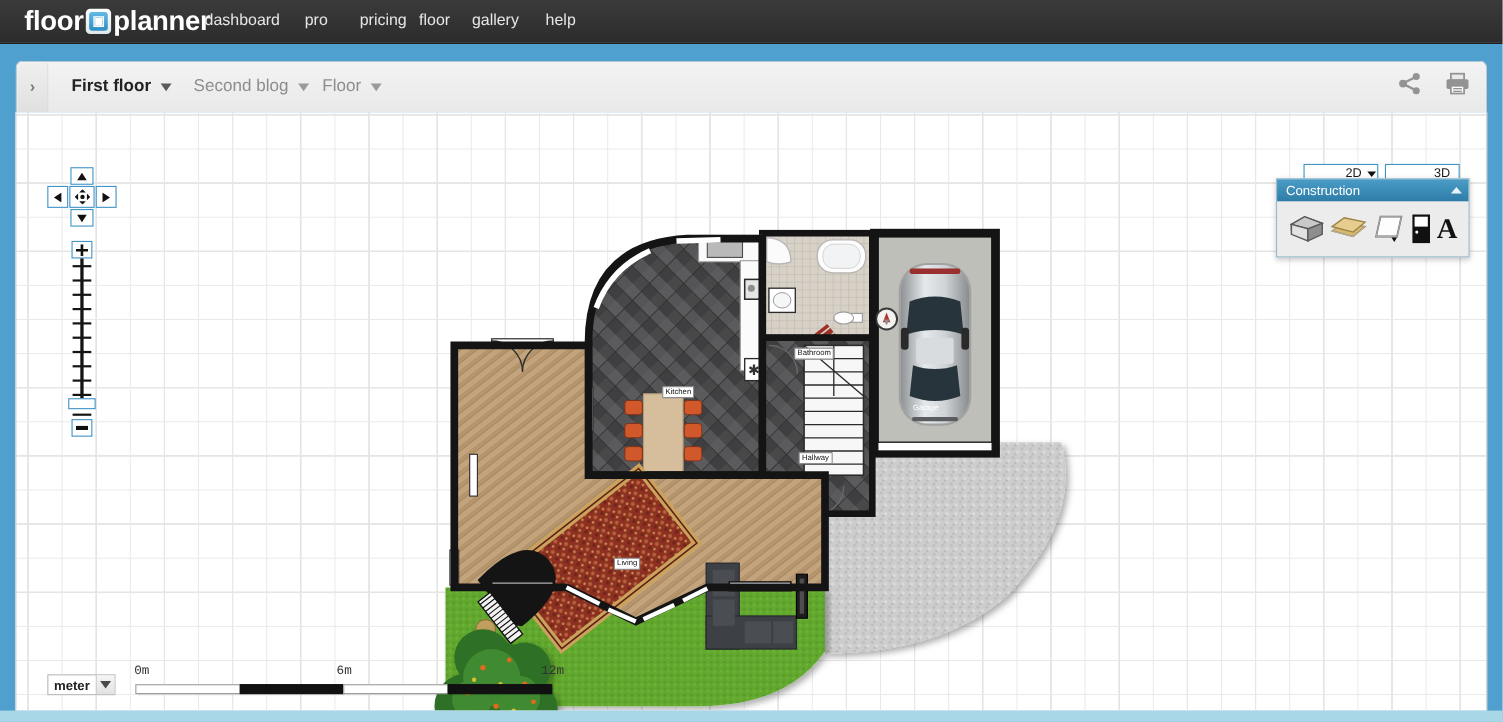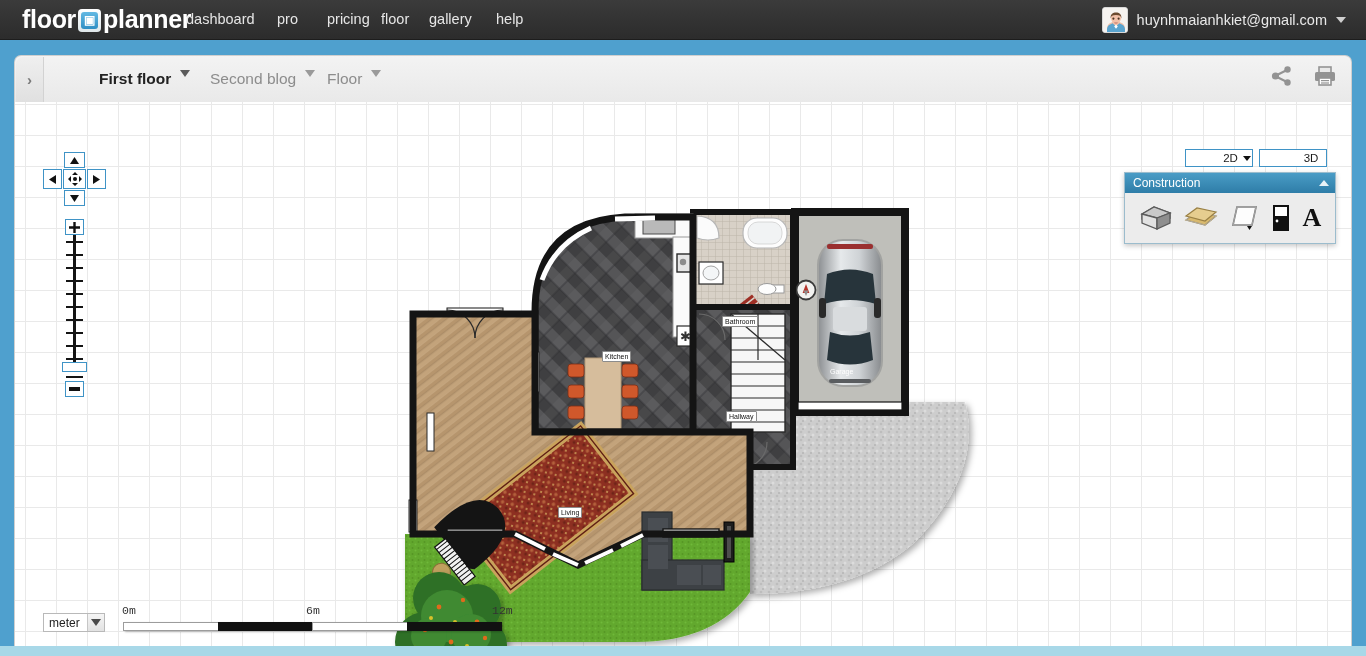--- a/index.html
+++ b/index.html
@@ -76,22 +76,22 @@
     border-radius: 7px 7px 0 0;
   }
   #panel-toggle {
     position: absolute; left: 1px; top: 1px; width: 28px; height: 45px;
     background: linear-gradient(180deg,#efefef 0%,#e0e0e0 100%);
     border-right: 1px solid #d2d2d2; border-radius: 7px 0 0 0;
     display: flex; align-items: center; justify-content: center;
     font-size: 15px; font-weight: bold; color: #7a7a7a; cursor: pointer;
   }
   .floor-tab {
-    position: absolute; top: 14px; display: flex; align-items: flex-start; gap: 9px;
-    cursor: pointer; white-space: nowrap; margin-left: 34px;
+    position: absolute; top: 14px; display: flex; align-items: center; gap: 9px;
+    cursor: pointer; white-space: nowrap;
   }
   .floor-tab .lbl { font-size: 15.5px; }
   .floor-tab.active .lbl { color: #222222; font-weight: bold; }
   .floor-tab .lbl.dim { color: #8c8c8c; }
   .tri-down {
     width: 0; height: 0; border-left: 5px solid transparent;
     border-right: 5px solid transparent; border-top: 7px solid #5b5b5b;
   }
   .tri-down.dim { border-top-color: #9a9a9a; }
 
@@ -148,21 +148,21 @@
     font-size: 11.5px; color: #1a1a1a; display: flex; align-items: center;
     justify-content: center; gap: 5px; cursor: pointer; padding-left: 36px;
   }
   .view-btn .tri-down {
     border-left-width: 4px; border-right-width: 4px; border-top-width: 5px;
     border-top-color: #111111;
   }
 
   
   #construction {
-    position: absolute; right: 15px; top: 70px; width: 212px;
+    position: absolute; right: 15px; top: 60px; width: 176px;
     border: 1px solid #9bbccd; background: #ececec;
     box-shadow: 0 2px 5px rgba(0,0,0,.22);
   }
   #construction-header {
     height: 20px; background: linear-gradient(180deg,#4a9cc6 0%,#2e7da8 100%);
     display: flex; align-items: center; justify-content: space-between;
     padding: 0 6px 0 8px;
   }
   #construction-title { font-size: 12px; color: #ffffff; }
   .tri-up {
@@ -175,20 +175,21 @@
     padding: 0 8px;
   }
   .ctool { cursor: pointer; display: flex; align-items: center; justify-content: center; }
 
   
   #scalebar { position: absolute; left: 14px; bottom: 6px; width: 480px; height: 40px; }
   #unit-select {
     position: absolute; left: 14px; top: 13px; width: 62px; height: 19px;
     background: #ffffff; border: 1px solid #b9b9b9; display: flex; align-items: center;
     cursor: pointer;
+    font-weight: bold;
   }
   #unit-label { font-size: 12px; color: #222222; padding-left: 5px; flex: 1; }
   #unit-arrow {
     width: 17px; height: 17px; background: linear-gradient(180deg,#f5f5f5,#e2e2e2);
     border-left: 1px solid #c6c6c6; display: flex; align-items: center; justify-content: center;
   }
   #ruler { position: absolute; left: 95px; top: 22px; width: 378px; height: 9px; display: flex;
            box-shadow: 1px 1px 2px rgba(0,0,0,.25); }
   .rseg { height: 9px; flex: 1; border: 1px solid #9c9c9c; margin-left: -1px; }
   .rseg.w { background: #ffffff; }
@@ -211,36 +212,20 @@
     <span>floor</span><span class="logo-box"><span class="logo-glyph">▣</span></span><span>planner</span>
   </div>
 
   <a class="nav-link" style="left:186px">dashboard</a>
   <a class="nav-link" style="left:277px">pro</a>
   <a class="nav-link" style="left:327px">pricing</a>
   <a class="nav-link" style="left:381px">floor</a>
   <a class="nav-link" style="left:429px">gallery</a>
   <a class="nav-link" style="left:496px">help</a>
 
-  <div id="account">
-    <div id="avatar">
-      <svg width="26" height="26" viewBox="0 0 26 26">
-        <rect width="26" height="26" fill="#f6f3f0"></rect>
-        <path d="M13 5c-3.2 0-5 2-5 4.6 0 2 .6 3.4 1.4 4.4l-3 1.6C4.8 16.6 4 18.6 4 21v5h18v-5c0-2.4-.8-4.4-2.4-5.4l-3-1.6c.8-1 1.4-2.4 1.4-4.4C18 7 16.2 5 13 5z" fill="#f2c0a8"></path>
-        <path d="M7.6 9.6C7.6 6.4 9.8 4.6 13 4.6s5.4 1.8 5.4 5c0 .6-.2 1-.2 1 .2-2.6-1.6-3.6-5.2-3.6-3.4 0-5.2 1-5.2 3.4-.1 0-.2-.4-.2-.8z" fill="#6b4a2f"></path>
-        <ellipse cx="10.4" cy="10.6" rx="1" ry="1.2" fill="#4a3323"></ellipse>
-        <ellipse cx="15.6" cy="10.6" rx="1" ry="1.2" fill="#4a3323"></ellipse>
-        <path d="M11.2 14.2h3.6c0 1-.8 1.6-1.8 1.6s-1.8-.6-1.8-1.6z" fill="#d08a7a"></path>
-        <path d="M4 26v-4.4c0-2 .8-3.6 2.2-4.6l3.4-1.8 3.4 3 3.4-3 3.4 1.8c1.4 1 2.2 2.6 2.2 4.6V26z" fill="#5aa4cf"></path>
-        <path d="M13 16.4l-1.8 2 1.8 2.4 1.8-2.4z" fill="#ffffff"></path>
-      </svg>
-    </div>
-    <span id="account-email">huynhmaianhkiet@gmail.com</span>
-    <span id="account-caret"></span>
-  </div>
 </div>
 
 <div id="frame">
   <div id="frame-bottom"></div>
 
   <div id="toolbar">
     <div id="panel-toggle">›</div>
 
     <div class="floor-tab active" style="left:50px">
       <span class="lbl">First floor</span>

